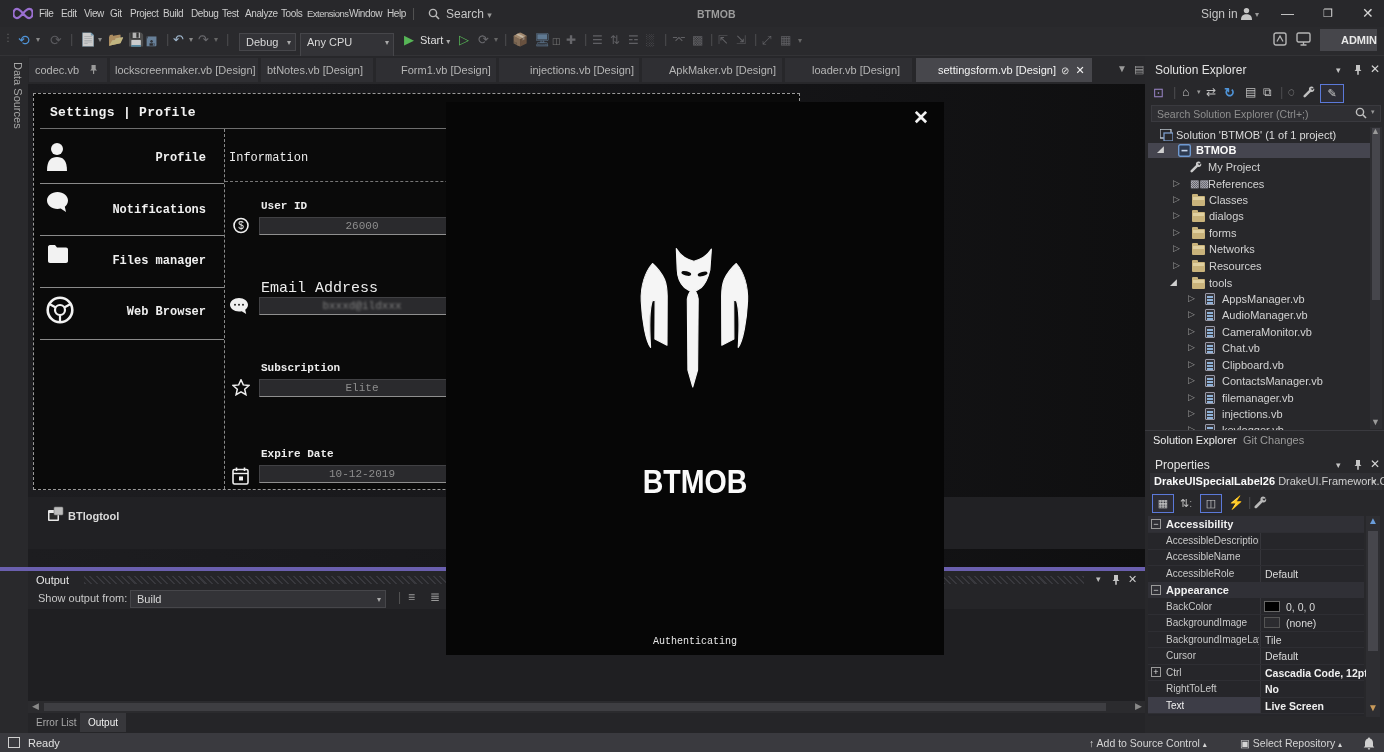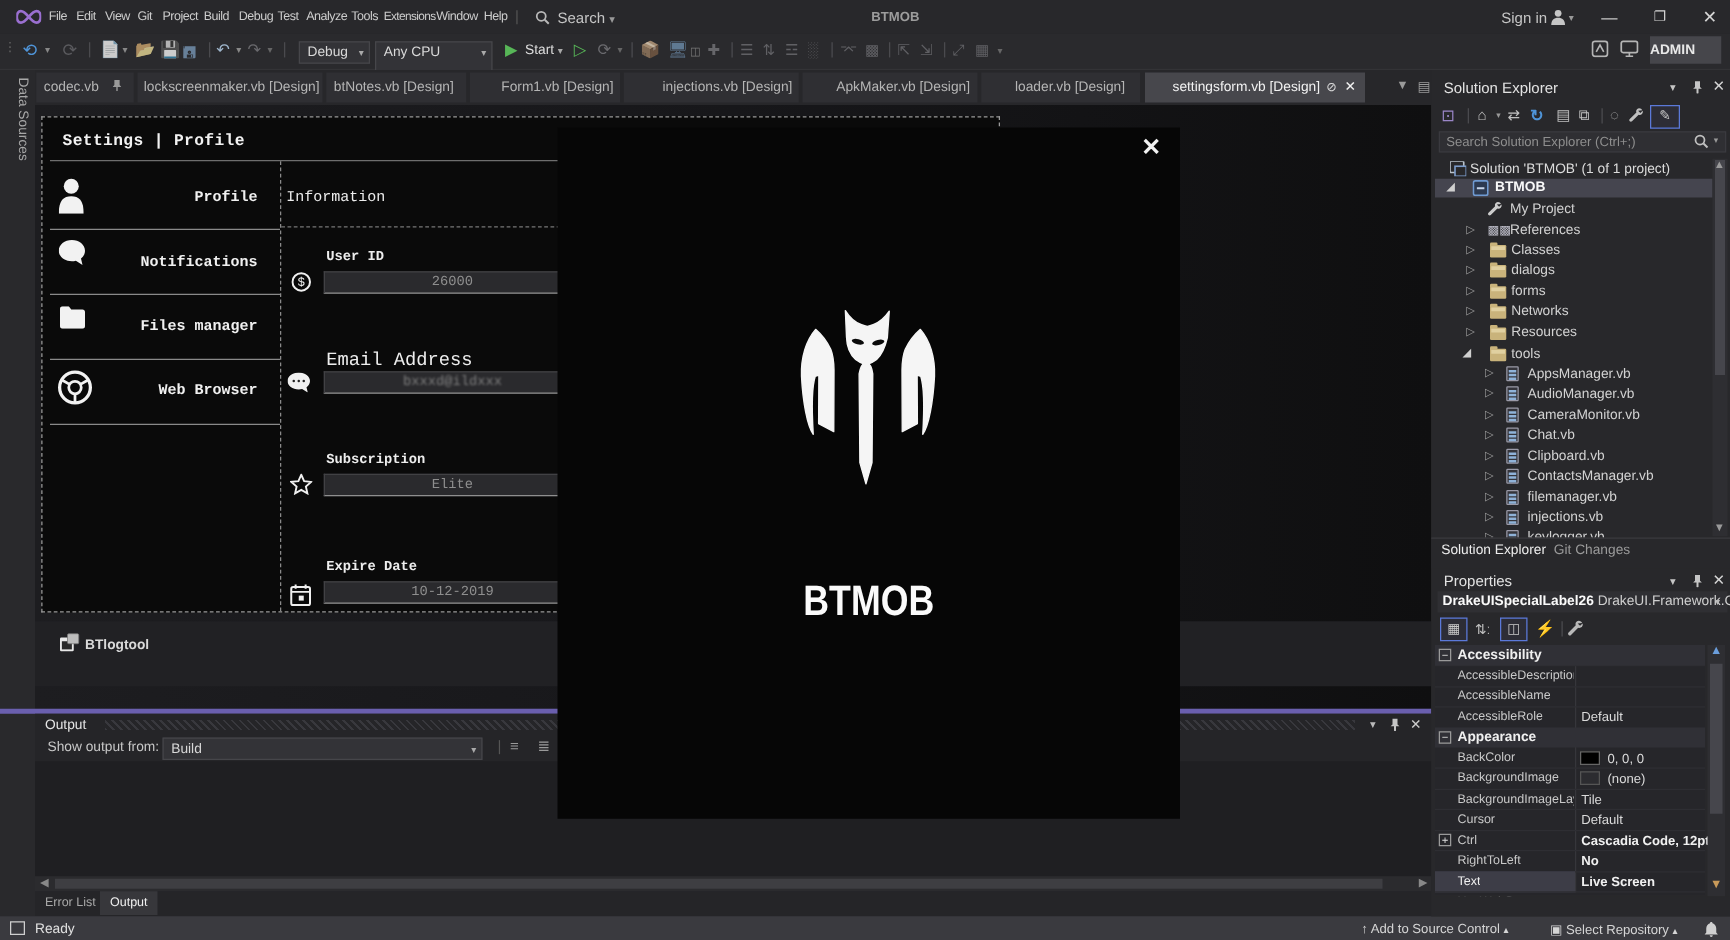--- a/index.html
+++ b/index.html
@@ -106,21 +106,21 @@
     <svg class="abs" style="left:1296px;top:32px" width="15" height="14" viewBox="0 0 15 14">
         <rect x="1" y="1" width="13" height="9" rx="1.5" fill="none" stroke="#b5b5b5" stroke-width="1.4"></rect>
         <path d="M4.5 13 L10.5 13 M7.5 10 L7.5 13" stroke="#b5b5b5" stroke-width="1.3"></path>
       </svg>
   </div>
   <div class="abs" style="left:239px;top:33px;width:57px;height:18px;background:#333337;border:1px solid #46464a;color:#d8d8d8;font-size:11px;line-height:16px;padding-left:6px">Debug <span style="position:absolute;right:4px;top:1px;font-size:8px;color:#aaa">▾</span></div>
   <div class="abs" style="left:300px;top:33px;width:94px;height:28px;background:#333337;border:1px solid #46464a;color:#d8d8d8;font-size:11px;line-height:16px;padding-left:6px">Any CPU <span style="position:absolute;right:4px;top:1px;font-size:8px;color:#aaa">▾</span></div>
   <div class="txt" style="left:404px;top:32px;color:#57b657;font-size:13px">▶</div>
   <div class="txt" style="left:420px;top:34px;color:#dedede;font-size:11px">Start <span style="font-size:8px;color:#aaa">▾</span></div>
   <div class="txt" style="left:459px;top:32px;color:#57b657;font-size:13px">▷</div>
-  <div class="abs" style="left:1320px;top:29px;width:57px;height:22px;background:#46464b;color:#e8e8e8;font-size:11px;font-weight:bold;text-align:left;line-height:22px">ADMIN</div>
+  <div class="abs" style="left:1320px;top:29px;width:57px;height:22px;background:#46464b;color:#e8e8e8;font-size:11px;font-weight:bold;text-align:right;line-height:22px">ADMIN</div>
 
   <div class="abs" style="left:0;top:56px;width:28px;height:677px;background:#29292c;"></div>
   <div class="txt" style="left:8px;top:62px;color:#a8a8a8;font-size:11px;transform-origin:0 0;transform:rotate(90deg) translateY(-16px);">Data Sources</div>
 
   <div class="abs" style="left:28px;top:56px;width:1117px;height:28px;background:#27272a;"></div>
   <div id="tabs">
     <div class="abs" style="left:29px;top:58px;width:78px;height:24px;background:#2f2f33;color:#b5b5b5;font-size:11px;line-height:24px;padding-left:6px">codec.vb <span style="display:inline-block;margin-left:8px;width:7px;height:9px;background:#9a9a9a;clip-path:polygon(20% 0,80% 0,80% 45%,100% 62%,58% 62%,58% 100%,42% 100%,42% 62%,0 62%,20% 45%)"></span></div>
     <div class="abs" style="left:110px;top:58px;width:148px;height:24px;background:#2f2f33;color:#b5b5b5;font-size:11px;line-height:24px;padding-left:5px">lockscreenmaker.vb [Design]</div>
     <div class="abs" style="left:261px;top:58px;width:112px;height:24px;background:#2f2f33;color:#b5b5b5;font-size:11px;line-height:24px;padding-left:6px">btNotes.vb [Design]</div>
     <div class="abs" style="left:376px;top:58px;width:120px;height:24px;background:#2f2f33;color:#b5b5b5;font-size:11px;line-height:24px;padding-left:25px">Form1.vb [Design]</div>
@@ -428,14 +428,15 @@
       <path d="M98.3 17.5 C94.8 20.5 89.3 27 86.2 33.5 C84.6 37.5 83.7 44 83.6 50 L83.8 99.3 L95.9 92.9 L95.7 54 L98.6 55 C102.2 66 101.2 85 100.2 101.4 C105 95 108.6 75 109.6 55 C110.2 40 105.8 26 98.3 17.5 Z"></path>
 
       <path d="M49.3 53 C50.3 47 52.3 44.5 54.9 43.2 C57.5 44.5 59.5 47 60.2 53 L59.6 124 L54.75 141 L49.9 124 Z"></path>
     </g>
     <g fill="#0a0a0a">
       <ellipse cx="48.3" cy="27.4" rx="5" ry="2.1" transform="rotate(14 48.3 27.4)"></ellipse>
       <ellipse cx="64.6" cy="28" rx="5" ry="2.1" transform="rotate(-14 64.6 28)"></ellipse>
     </g>
   </svg>
   <div class="txt" style="left:446px;top:462px;width:498px;text-align:center;color:#fafafa;font-size:34px;font-weight:bold;letter-spacing:0px;transform:scaleX(.84)">BTMOB</div>
+  <div class="txt mono" style="left:446px;top:636px;width:498px;text-align:center;color:#e8e8e8;font-size:10px">Authenticating</div>
 
 </div>
 
 </body></html>

